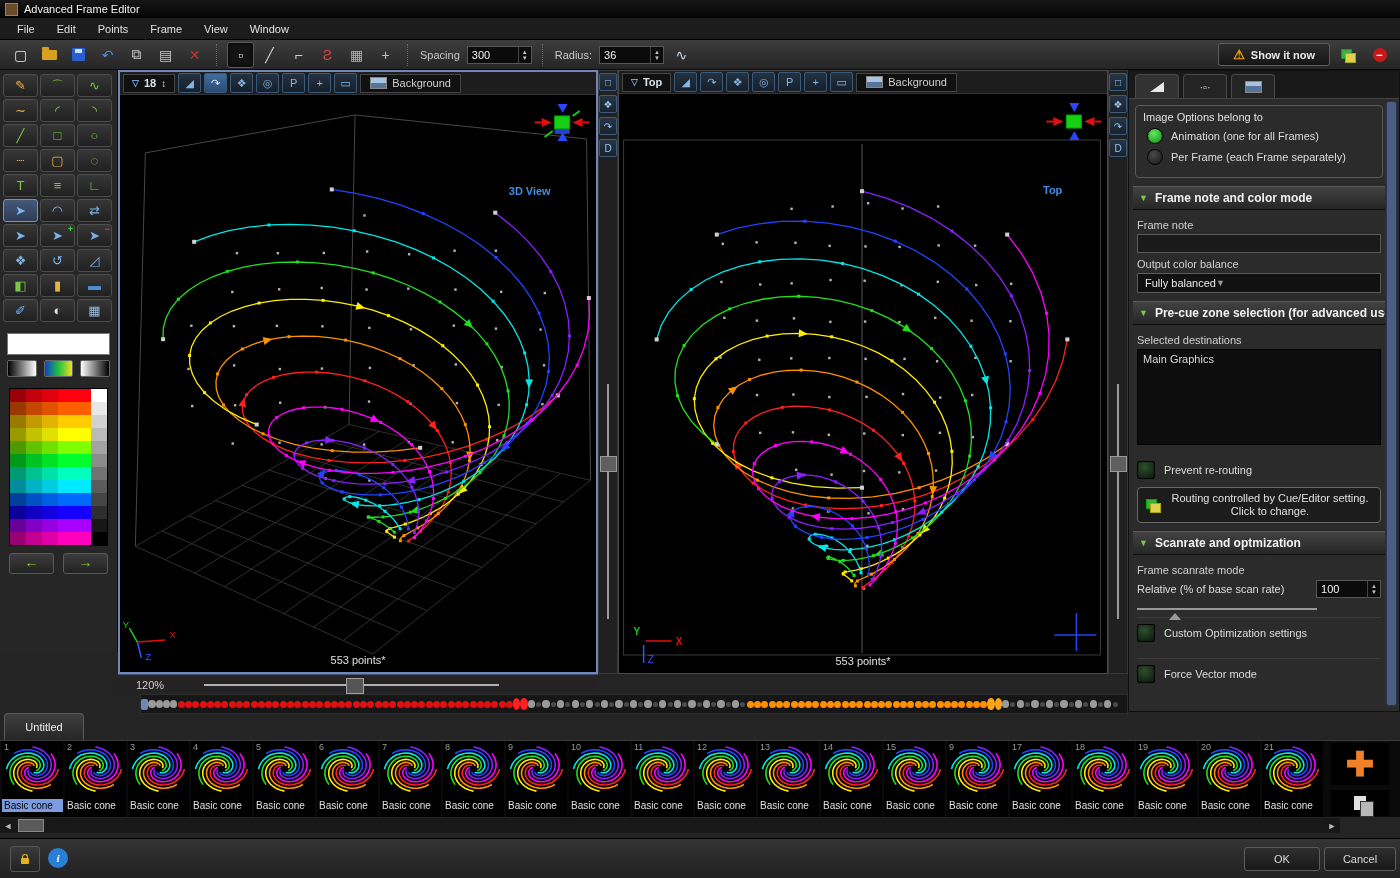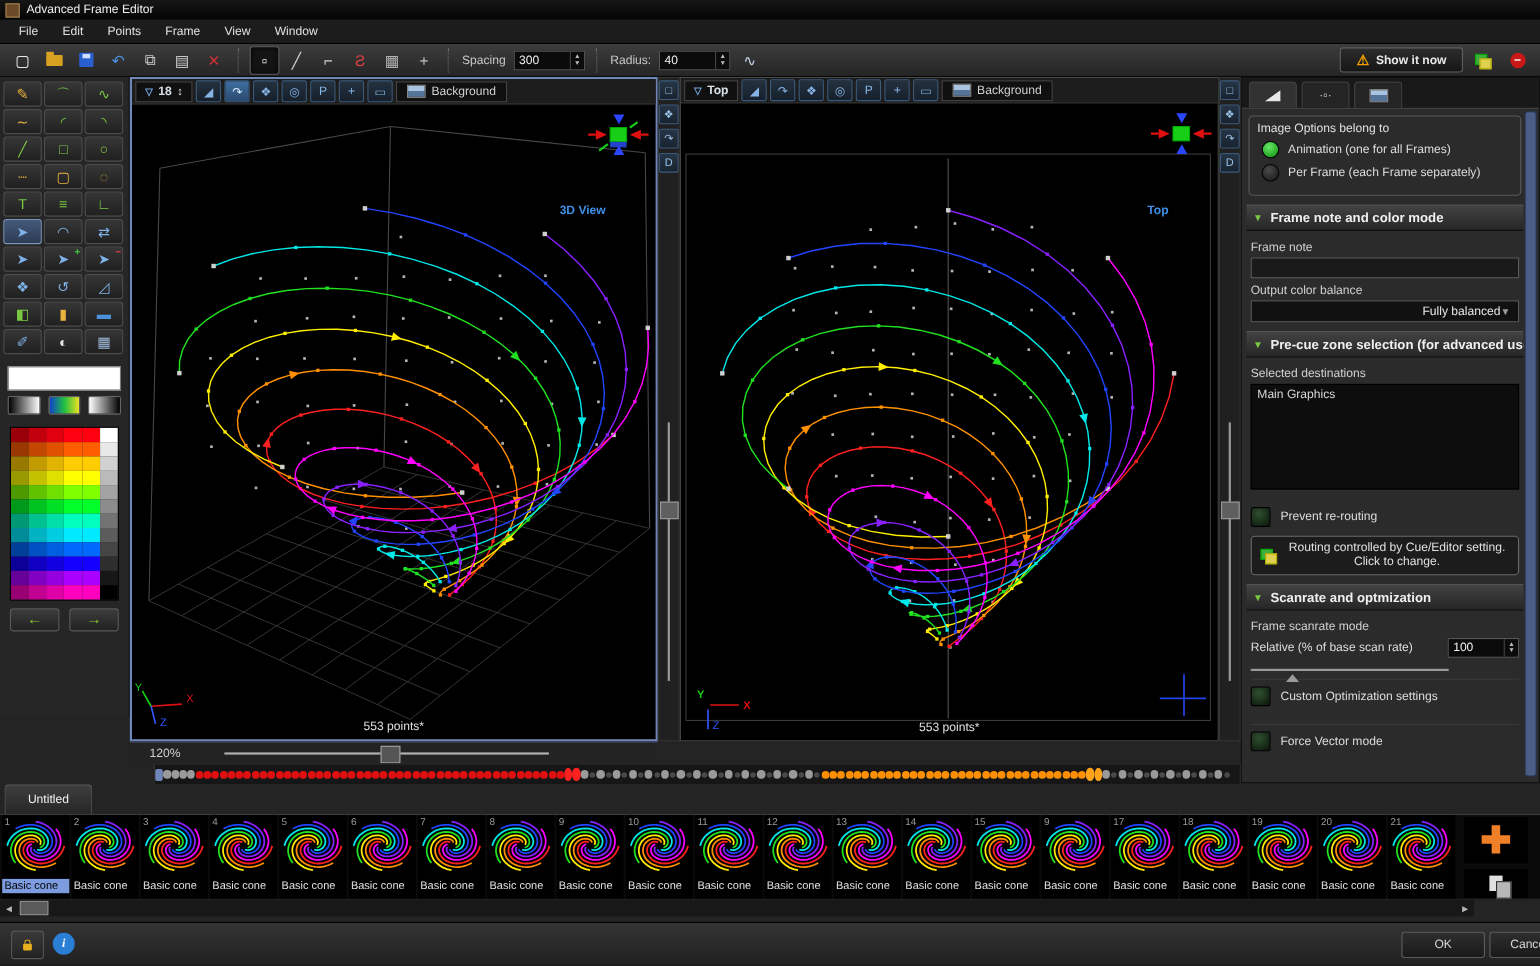--- a/index.html
+++ b/index.html
@@ -106,21 +106,21 @@
   .copy-ico::before{content:'';position:absolute;left:6px;top:5px;width:12px;height:14px;background:#b8b8b8;border:1px solid #333;}
   .scrollrow{position:absolute;left:0;top:818px;width:1340px;height:15px;display:flex;align-items:center;background:#181818;}
   .scr-btn{width:16px;height:12px;color:#b8b8b8;font-size:9px;display:flex;align-items:center;justify-content:center;}
   .scr-thumb{width:24px;height:11px;background:#5a5a5a;border:1px solid #8a8a8a;margin-left:2px;}
   .bottombar{position:absolute;left:0;top:838px;width:1400px;height:40px;background:linear-gradient(#343434,#202020);border-top:1px solid #000;}
   .lock-big{position:absolute;left:10px;top:7px;width:28px;height:24px;background:linear-gradient(#3a3a3a,#222);
             border:1px solid #555;border-radius:3px;display:flex;align-items:center;justify-content:center;}
   .info-btn{position:absolute;left:48px;top:9px;width:20px;height:20px;border-radius:50%;background:#2a7fd4;color:#fff;
             font-family:"Liberation Serif",serif;font-style:italic;font-weight:bold;display:flex;align-items:center;justify-content:center;}
   .dlg-btn{position:absolute;top:8px;height:22px;background:linear-gradient(#2e2e2e,#191919);border:1px solid #5c5c5c;
-           border-radius:3px;color:#d8d8d8;display:flex;align-items:center;justify-content:center;margin-left:30px;}
+           border-radius:3px;color:#d8d8d8;display:flex;align-items:center;justify-content:center;}
   #okBtn{left:1244px;width:74px;} #cancelBtn{left:1324px;width:70px;}
   
   .sidepanel{position:absolute;left:1128px;top:70px;width:272px;height:642px;background:#2b2b2b;border:1px solid #101010;box-sizing:border-box;}
   .sp-tabs{display:flex;height:27px;background:#191919;padding-left:4px;border-bottom:1px solid #444;}
   .sp-tab{width:42px;margin:3px 2px 0 2px;background:#242424;border:1px solid #4a4a4a;border-bottom:none;border-radius:4px 4px 0 0;
           display:flex;align-items:center;justify-content:center;color:#ccc;}
   .sp-tab.selected{background:#323232;}
   .wedge-ico{width:0;height:0;border-left:14px solid transparent;border-bottom:10px solid #e8e8e8;}
   .sp-scroll{position:absolute;right:2px;top:30px;bottom:5px;width:9px;background:#4c5d85;border-radius:3px;border:1px solid #2a3550;}
   .sp-body{position:absolute;left:4px;right:14px;top:30px;bottom:4px;overflow:hidden;}
@@ -128,21 +128,21 @@
   .gb-title{color:#e0e0e0;margin-bottom:5px;}
   .radio-row{display:flex;align-items:center;gap:8px;margin:5px 0 5px 4px;}
   .radio{width:14px;height:14px;border-radius:50%;border:1px solid #000;background:radial-gradient(circle at 38% 32%,#4a4a4a,#161616);}
   .radio.on{background:radial-gradient(circle at 40% 32%,#66e866,#0a8a0a);}
   .section-head{display:flex;align-items:center;gap:7px;background:linear-gradient(#424242,#262626);border-top:1px solid #5a5a5a;
                 border-bottom:1px solid #0e0e0e;padding:4px 6px;font-weight:bold;font-size:12px;color:#f0f0f0;margin:0 0 2px 0;white-space:nowrap;overflow:hidden;}
   .caret{color:#7ac943;font-size:9px;}
   .sp-pad{padding:2px 4px 8px 4px;}
   .sp-label{color:#d0d0d0;margin:5px 0 3px 0;}
   .sp-input{width:100%;box-sizing:border-box;background:#1a1a1a;border:1px solid #5a5a5a;height:19px;color:#eee;}
-  .dd{display:flex;justify-content:flex-end;align-items:center;background:#111;border:1px solid #5a5a5a;padding:3px 7px;color:#e8e8e8;}
+  .dd{display:flex;justify-content:flex-start;align-items:center;background:#111;border:1px solid #5a5a5a;padding:3px 7px;color:#e8e8e8;}
   .ddarrow{color:#999;font-size:9px;}
   .listbox{background:#0d0d0d;border:1px solid #000;height:88px;padding:3px 5px;color:#d8d8d8;}
   .chk-row{display:flex;align-items:center;gap:9px;margin:7px 0;padding-top:6px;border-top:1px solid #3a3a3a;}
   .chk-row.first{border-top:none;}
   .checkbox{width:16px;height:16px;border-radius:2px;border:1px solid #000;background:radial-gradient(circle at 40% 32%,#2f4f2f,#0a160a);}
   .routing-btn{display:flex;align-items:center;gap:8px;background:#1c1c1c;border:1px solid #6a6a6a;border-radius:4px;
                padding:4px 8px;margin-top:8px;color:#e0e0e0;}
   .routing-text{flex:1;text-align:center;line-height:13px;}
   .segrow{display:flex;gap:6px;margin:4px 0 10px 0;}
   .seg{flex:1;text-align:center;padding:4px 0;border:1px solid #666;color:#e8e8e8;background:#222;}
@@ -194,21 +194,21 @@
           <span class="arrows">
             <span>▲</span>
             <span>▼</span>
           </span>
         </span>
       </div>
       <div class="tb-sep"></div>
       <div class="tb-field">
         <span class="lbl">Radius:</span>
         <span class="spin">
-          <span class="val">40</span>
+          <span class="val">36</span>
           <span class="arrows">
             <span>▲</span>
             <span>▼</span>
           </span>
         </span>
       </div>
       <div class="tb-btn" style="color: rgb(192, 208, 224);">∿</div>
       <div class="show-btn">
         <span class="warn">⚠</span>
         <span>Show it now</span>

